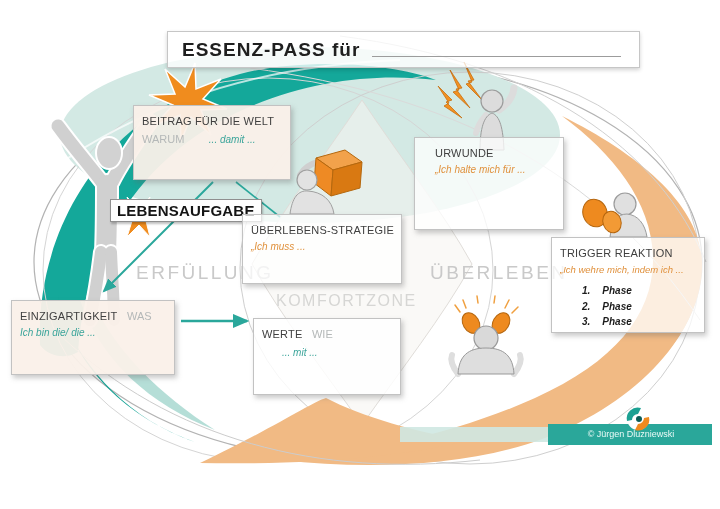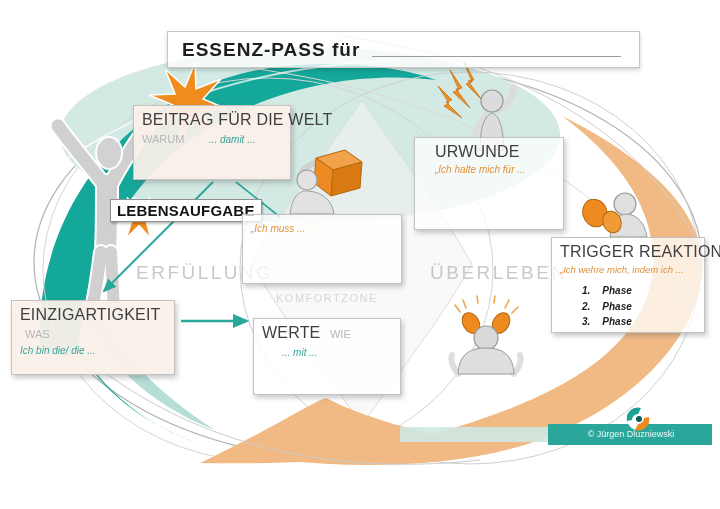--- a/index.html
+++ b/index.html
@@ -13,33 +13,33 @@
     box-shadow:0 2px 4px rgba(0,0,0,.18);display:flex;align-items:center;
     padding:5px 14px;box-sizing:border-box;z-index:6;}
   .title-text{font-size:19px;font-weight:bold;color:#1f1f1f;letter-spacing:1px;white-space:nowrap;}
   .title-line{flex:1;border-bottom:1px solid #9c9c9c;height:58%;margin-left:12px;margin-right:4px;}
 
   
   .box{position:absolute;border:1px solid #c2c2c2;box-shadow:2px 3px 5px rgba(100,100,100,.35);
     padding:5px 8px;box-sizing:border-box;background:rgba(255,255,255,.82);z-index:5;}
   .box.cream{background:rgba(250,240,233,.95);}
   .box.glass{background:rgba(255,255,255,.75);}
-  .btitle{font-size:16px;color:#3f3f3f;letter-spacing:.2px;white-space:nowrap;display:inline;}
+  .btitle{font-size:11px;color:#3f3f3f;letter-spacing:.2px;white-space:nowrap;display:inline;}
   .kw{color:#b4b8b8;font-size:11px;margin-left:5px;display:inline;}
   .hint{font-size:10px;font-style:italic;margin-top:3px;white-space:nowrap;}
   .hint.inline{display:inline;margin-left:20px;}
   .teal-hint{color:#3aa49a;}
   .orange-hint{color:#e0913d;}
 
   .tag{position:absolute;left:110px;top:199px;background:#fefefe;border:1px solid #8f8f8f;
     font-size:15px;font-weight:bold;color:#141414;padding:2px 6px;letter-spacing:.2px;
     box-shadow:1px 2px 2px rgba(0,0,0,.25);z-index:5;}
 
   .zone{position:absolute;color:#c9c9c9;letter-spacing:2.5px;font-size:19px;z-index:2;}
-  .zone.komfort{font-size:11px;color:#d6d6d4;letter-spacing:1.5px;}
+  .zone.komfort{font-size:16px;color:#d6d6d4;letter-spacing:1.5px;}
 
   .phases{margin:8px 0 0 22px;font-size:10px;font-weight:bold;font-style:italic;color:#1c1c1c;}
   .phase-row{display:flex;gap:12px;line-height:1.55;}
 
   .copyright{position:absolute;left:556px;top:429px;width:150px;text-align:center;
     font-size:9px;color:#eafaf7;z-index:7;}
 </style>
 </head>
 <body>
 
@@ -163,20 +163,21 @@
 
   <div class="box cream" style="left:133px;top:105px;width:158px;height:75px;">
     <div class="btitle">BEITRAG FÜR DIE WELT</div>
     <div>
       <span class="kw" style="margin-left:0;">WARUM</span>
       <span class="hint teal-hint inline">... damit ...</span>
     </div>
   </div>
 
   <div class="box glass" style="left:242px;top:214px;width:160px;height:70px;">
+    <div class="btitle">ÜBERLEBENS-STRATEGIE</div>
     <div class="hint orange-hint">„Ich muss ...</div>
   </div>
 
   <div class="box cream" style="left:11px;top:300px;width:164px;height:75px;">
     <div>
       <span class="btitle">EINZIGARTIGKEIT</span>
       <span class="kw">WAS</span>
     </div>
     <div class="hint teal-hint">Ich bin die/ die ...</div>
   </div>

